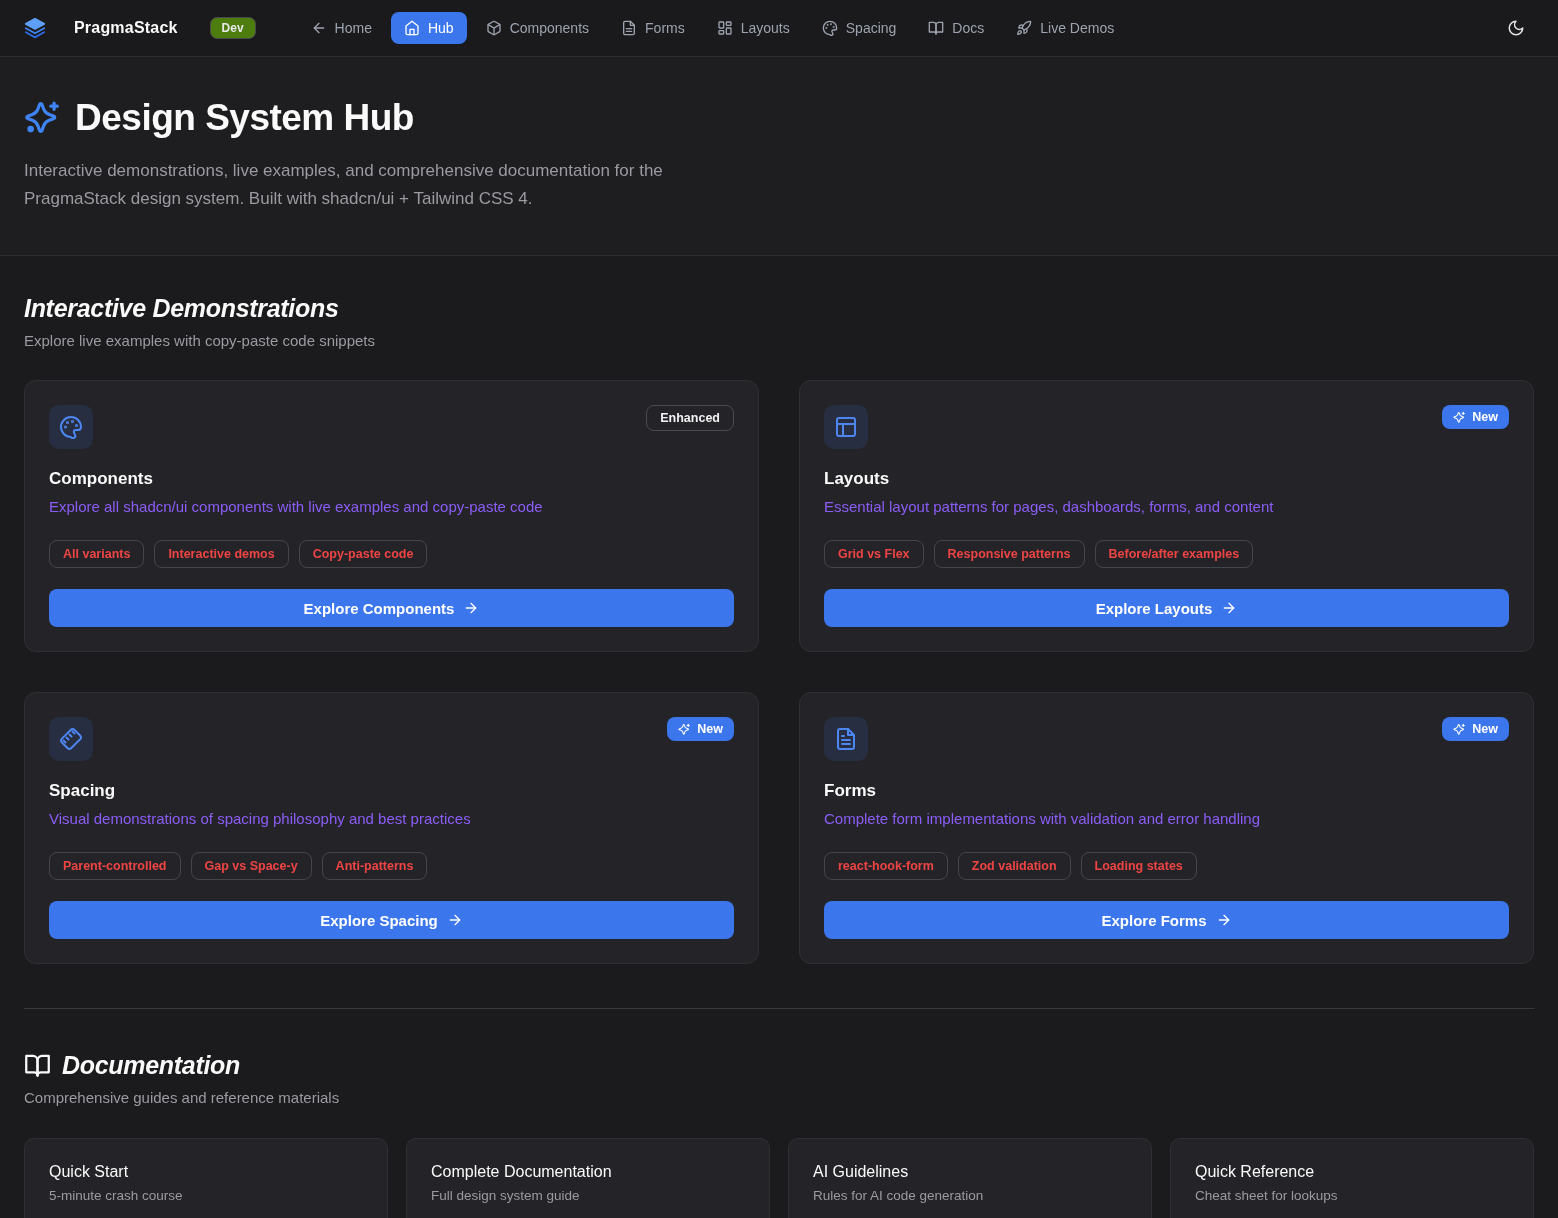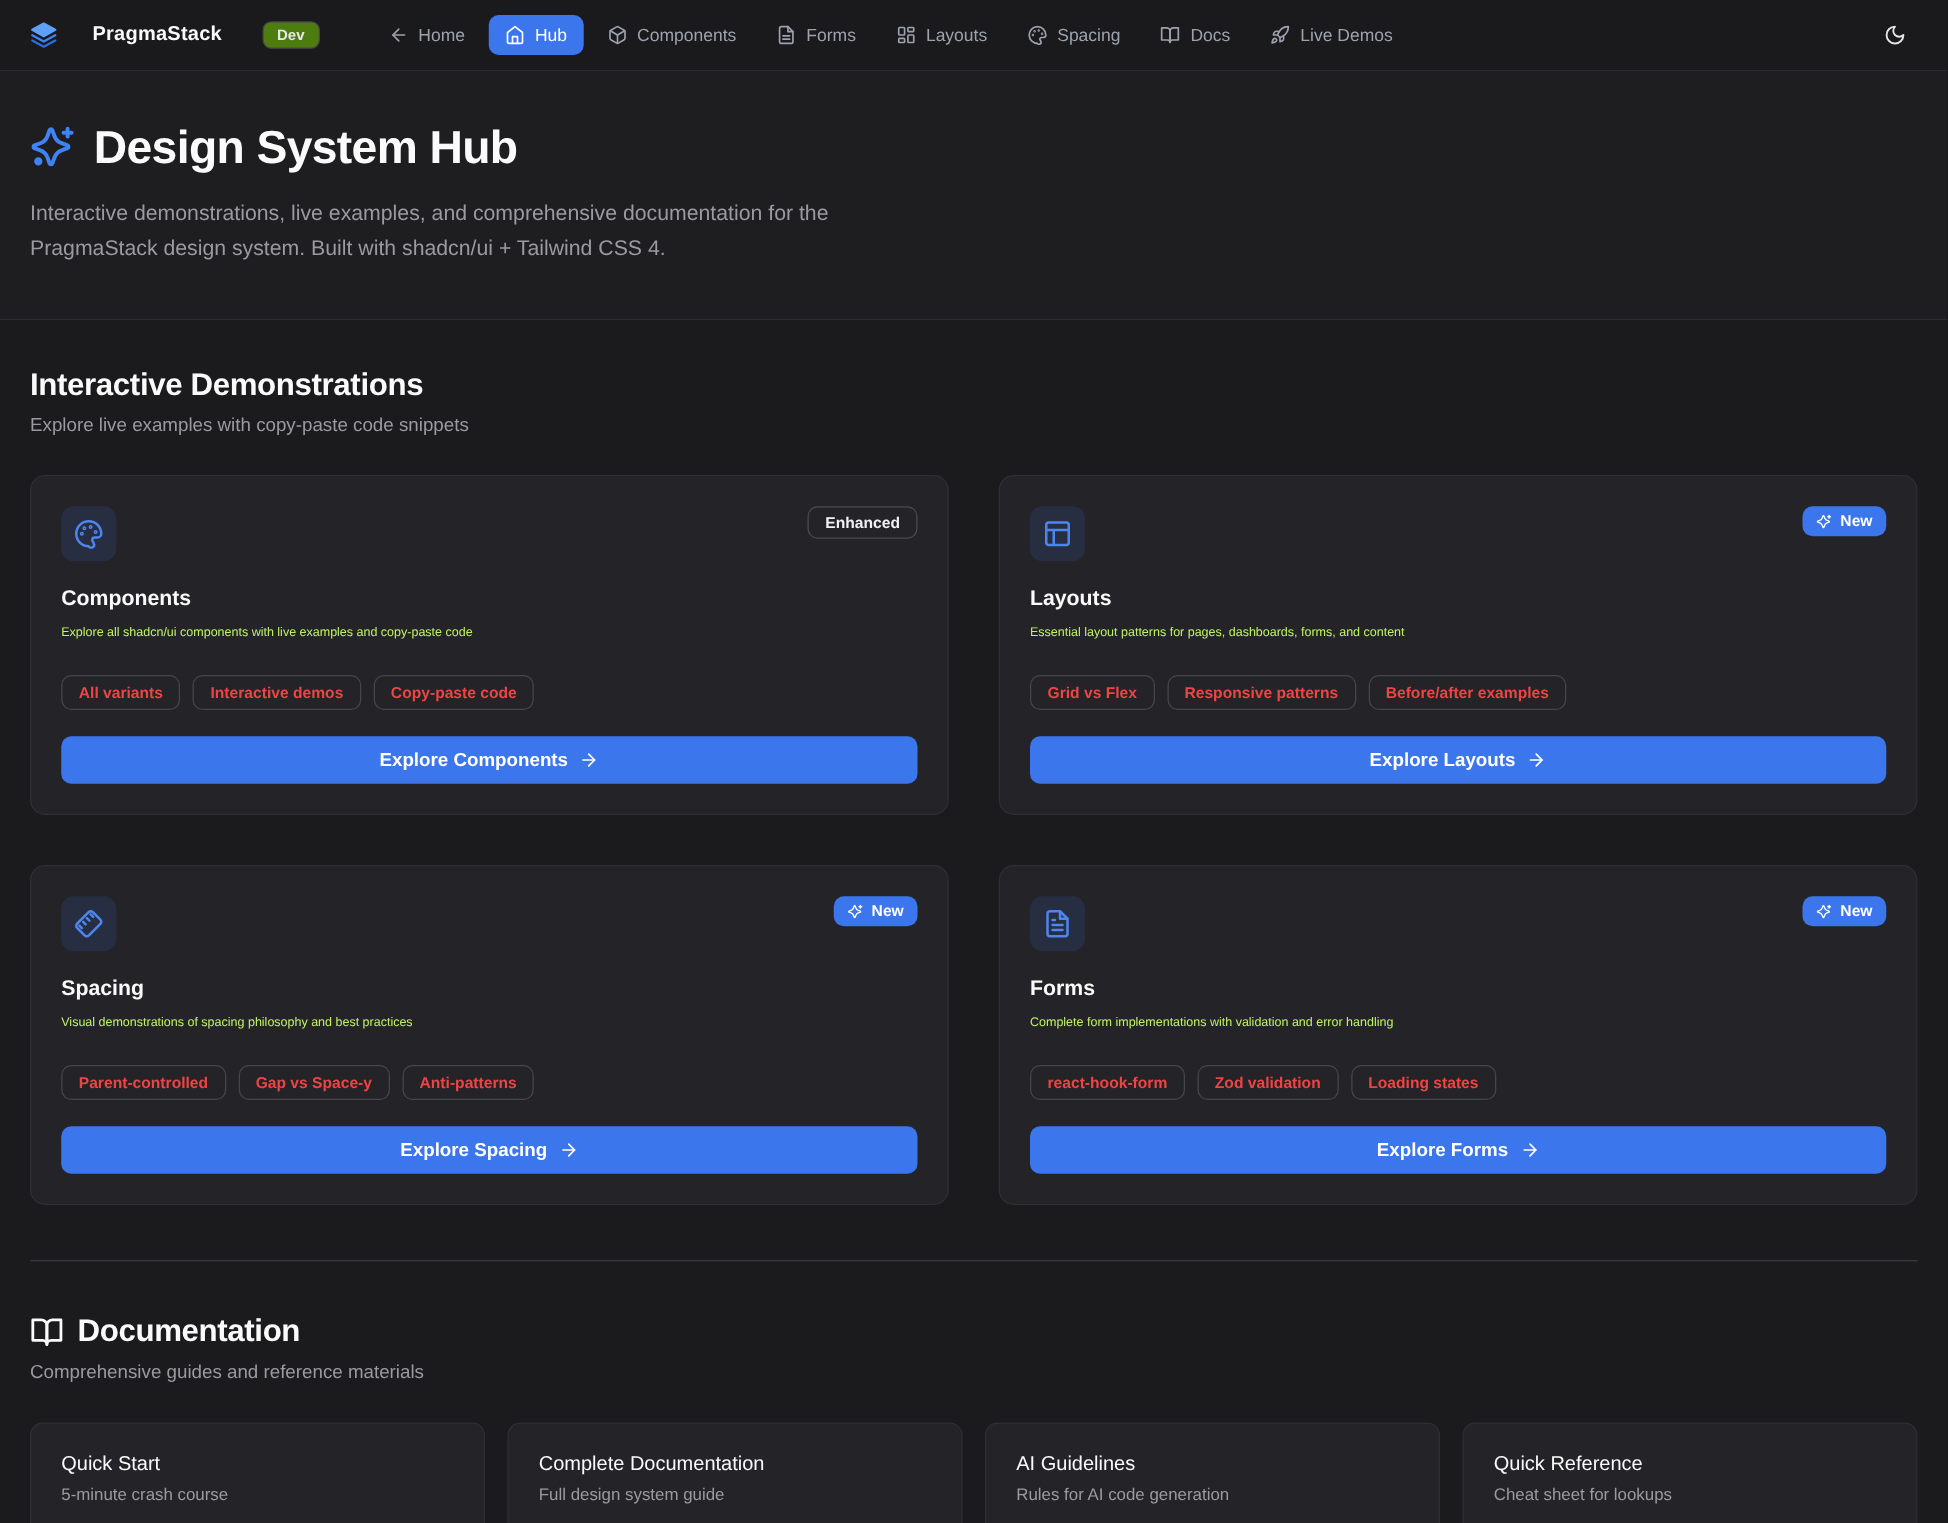--- a/index.html
+++ b/index.html
@@ -21,34 +21,34 @@
   .theme-toggle { width: 36px; height: 36px; display: flex; align-items: center; justify-content: center; border-radius: 8px; cursor: pointer; }
 
   
   .hero { background: #1e1e20; border-bottom: 1px solid #2d2d31; padding: 40px 24px 42px; }
   .hero-title-row { display: flex; align-items: center; gap: 13px; }
   .hero-title { font-size: 37px; font-weight: bold; color: #fafafa; letter-spacing: -0.5px; }
   .hero-subtitle { margin-top: 18px; font-size: 17px; line-height: 28px; color: #9a9aa1; max-width: 745px; }
 
   
   .main { padding: 0 24px 24px; }
-  .section-heading { font-size: 25px; font-weight: bold; color: #fafafa; letter-spacing: -0.3px; }
+  .section-heading { font-size: 25px; font-weight: bold; color: #fafafa; letter-spacing: -0.3px; font-style: italic; }
   .section-sub { margin-top: 9px; font-size: 15px; color: #9a9aa1; }
   .demos-section { padding-top: 38px; }
   .heading-row { display: flex; align-items: center; gap: 11px; }
 
   .demo-grid { margin-top: 31px; display: grid; grid-template-columns: 1fr 1fr; gap: 40px; }
   .demo-card { position: relative; background: #242428; border: 1px solid #2f2f34; border-radius: 12px; padding: 24px; }
   .icon-box { width: 44px; height: 44px; border-radius: 10px; background: rgba(59, 118, 237, 0.13); display: flex; align-items: center; justify-content: center; }
   .icon-box svg { stroke: #4d86f0; }
   .card-badge-outline { position: absolute; top: 24px; right: 24px; font-size: 12.5px; font-weight: bold; color: #f1f1f3; border: 1px solid #4a4a52; border-radius: 8px; padding: 5px 13px; }
   .card-badge-filled { position: absolute; top: 24px; right: 24px; display: flex; align-items: center; gap: 6px; font-size: 12.5px; font-weight: bold; color: #ffffff; background: #3b76ed; border-radius: 8px; padding: 5px 11px; }
   .card-badge-filled svg { stroke: #ffffff; }
   .card-title { margin-top: 20px; font-size: 17px; font-weight: bold; color: #fafafa; }
-  .card-desc { margin-top: 7px; font-size: 10px; color: #bef264; line-height: 21px; }
+  .card-desc { margin-top: 7px; font-size: 15px; color: #8b5cf6; line-height: 21px; }
   .tag-row { margin-top: 23px; display: flex; gap: 10px; }
   .tag { font-size: 12.5px; font-weight: bold; color: #ef4444; border: 1px solid #45454c; border-radius: 8px; padding: 6px 13px; }
   .cta-button { margin-top: 21px; height: 38px; width: 100%; background: #3b76ed; border: none; border-radius: 8px; color: #ffffff; font-family: "Liberation Sans", sans-serif; font-size: 15px; font-weight: bold; display: flex; align-items: center; justify-content: center; gap: 9px; cursor: pointer; }
   .cta-button svg { stroke: #ffffff; }
 
   .divider { border: none; border-top: 1px solid #3a3a3e; margin-top: 44px; }
 
   .docs-section { padding-top: 42px; }
   .doc-grid { margin-top: 32px; display: grid; grid-template-columns: repeat(4, 1fr); gap: 18px; }
   .doc-card { background: #242428; border: 1px solid #2f2f34; border-radius: 10px; padding: 24px; min-height: 95px; cursor: pointer; }

